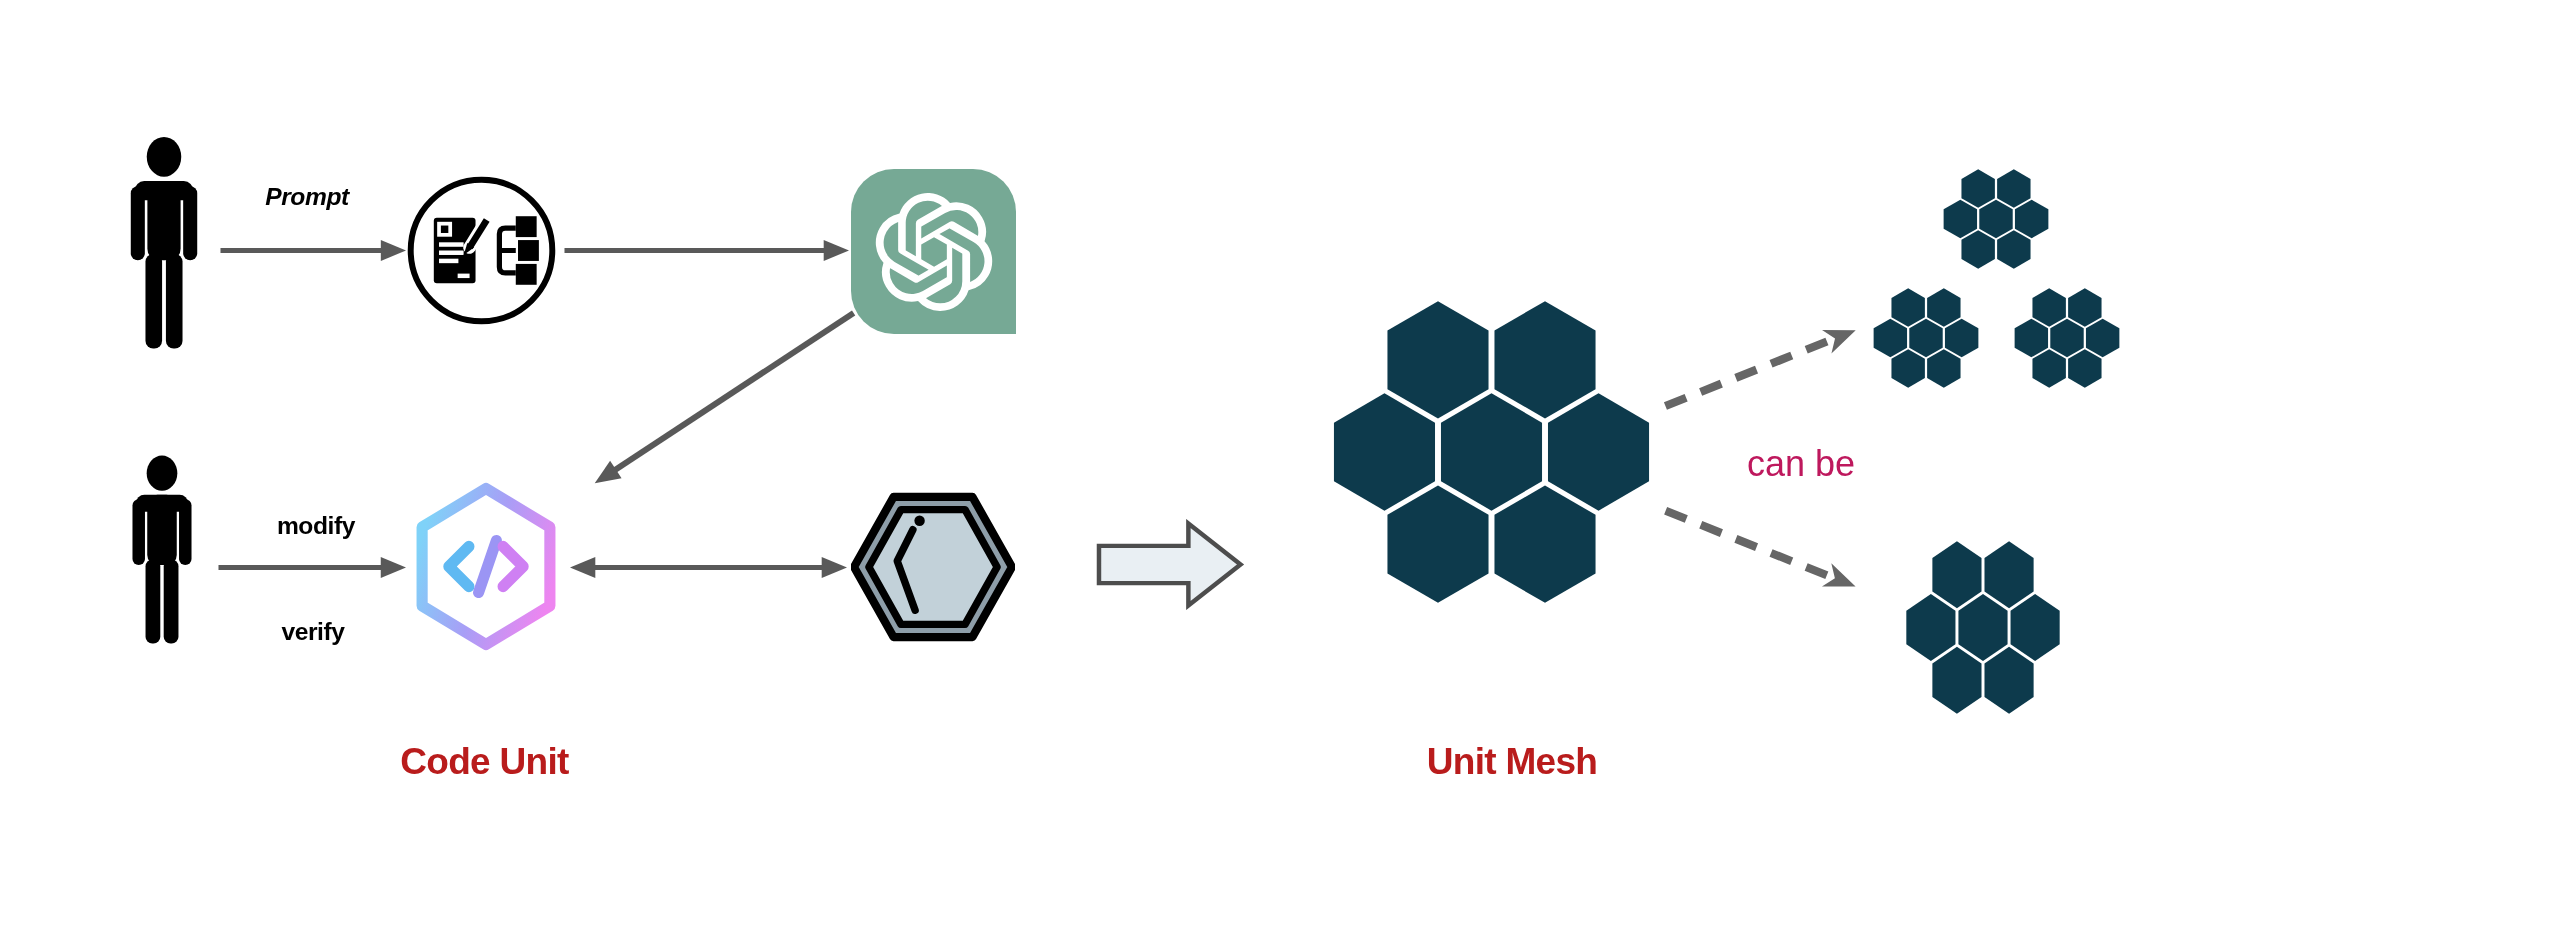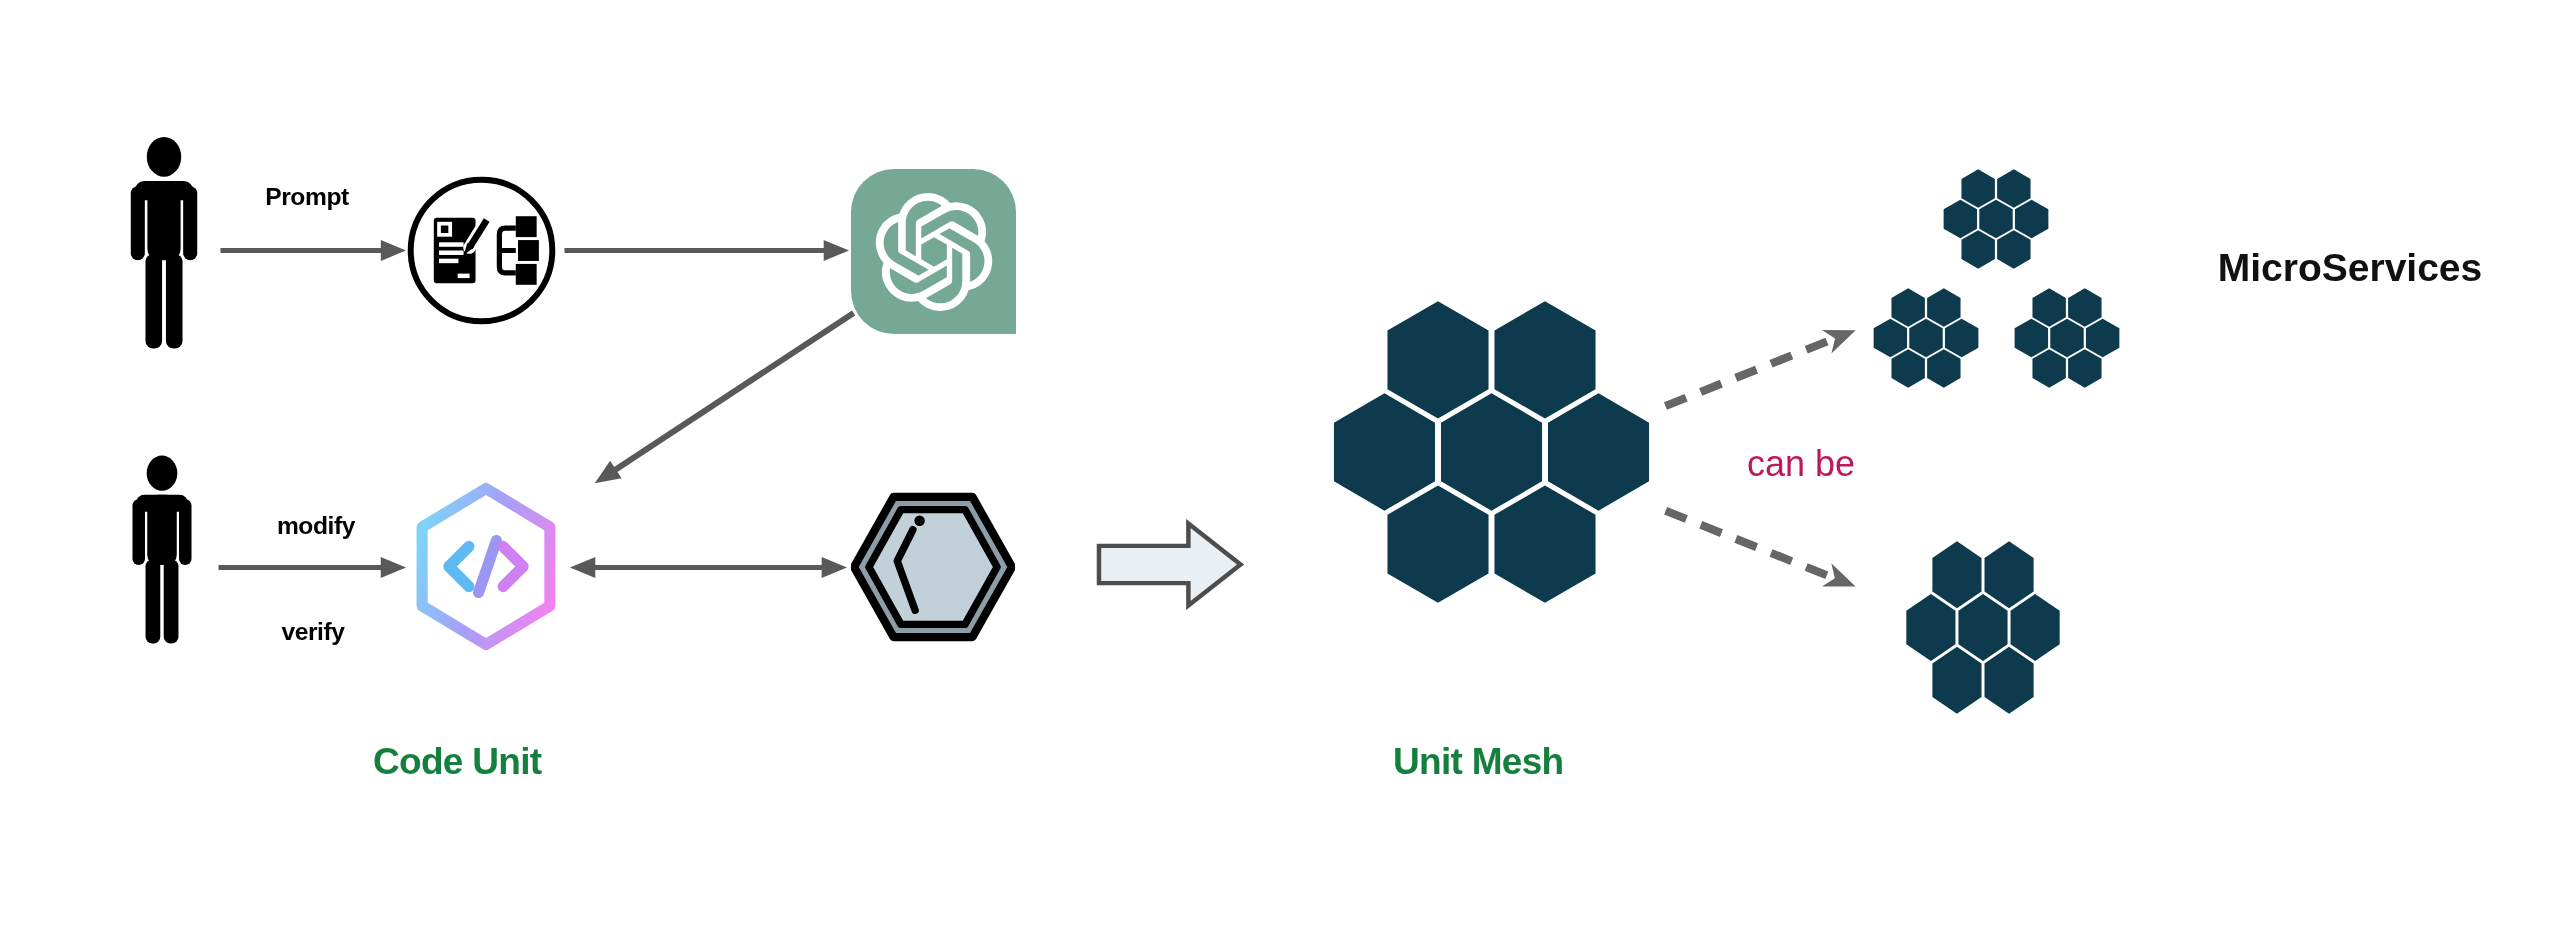--- a/index.html
+++ b/index.html
@@ -1,20 +1,20 @@
 <!DOCTYPE html>
 <html style="--hive: #0d3a4c; --openai: #76a995; --arrow: #595959; --dash: #666666; --blockfill: #e9eff3; --blockstroke: #4d4d4d; --svcouter: #8e9ea9; --svcinner: #c2d1d9; --cl: #5fb9f2; --cs: #9b95f4; --cr: #cf80f3;font-size:12px"><head>
 <meta charset="utf-8">
 <style>
   html,body{margin:0;padding:0;background:#ffffff;}
   .canvas{position:relative;width:2576px;height:933px;background:#ffffff;overflow:hidden;
           font-family:"Liberation Sans",sans-serif;}
   .abs{position:absolute;}
   .flow-label{font-weight:bold;font-size:24.6px;color:#000;text-align:center;letter-spacing:-0.4px;}
-  .caption{font-weight:bold;font-size:37px;color:#15803d;text-align:left;letter-spacing:-0.7px;}
+  .caption{font-weight:bold;font-size:37px;color:#b91c1c;text-align:center;letter-spacing:-0.7px;}
   .side-label{font-weight:600;font-size:39px;color:#111;text-align:center;letter-spacing:0px;}
   .canbe-label{font-weight:normal;font-size:36px;color:#be185d;text-align:center;}
   svg{display:block;}
   .openai-box{display:flex;align-items:center;justify-content:center;
               border-radius:43px 43px 0 43px;background:var(--openai,#76a995);}
 </style>
 </head>
 <body>
 
 <div class="canvas">
@@ -22,21 +22,21 @@
   <svg class="abs" style="left:118px;top:136px;" width="92" height="218" viewBox="0 0 72 170">
     <ellipse cx="36" cy="16" rx="13.5" ry="15.5" fill="#000"></ellipse>
     <rect x="13" y="35" width="46" height="15" rx="7.5" fill="#000"></rect>
     <rect x="23" y="35" width="26" height="62" rx="9" fill="#000"></rect>
     <rect x="10" y="39" width="11" height="58" rx="5.5" fill="#000"></rect>
     <rect x="51" y="39" width="11" height="58" rx="5.5" fill="#000"></rect>
     <rect x="21.5" y="92" width="13" height="74" rx="6" fill="#000"></rect>
     <rect x="37.5" y="92" width="13" height="74" rx="6" fill="#000"></rect>
   </svg>
 
-  <div class="abs flow-label" style="left:225px;top:183px;width:164px;">Prompt</div>
+  <div class="abs flow-label" style="left:225px;top:183px;width:164px;font-style:italic;">Prompt</div>
 
   <svg class="abs" style="left:219px;top:234px;" width="190" height="33" viewBox="0 0 256 44">
     <line x1="2" y1="22" x2="220" y2="22" style="stroke:var(--arrow);" stroke-width="7"></line>
     <polygon points="0,0 -34,-14 -34,14" transform="translate(252,22)" style="fill:var(--arrow);"></polygon>
   </svg>
 
   <svg class="abs" style="left:404px;top:173px;" width="155" height="155" viewBox="0 0 208 208">
     <circle cx="104" cy="104" r="95" fill="#fff" stroke="#000" stroke-width="8"></circle>
     <rect x="40" y="60" width="56" height="88" rx="4" fill="#000"></rect>
     <rect x="47" y="68" width="15" height="15" fill="#000" stroke="#fff" stroke-width="5"></rect>
@@ -162,21 +162,20 @@
   <svg class="abs" style="left:2012px;top:286px;" width="110" height="104" viewBox="0 0 148 140">
       <polygon points="50,3 72.5,16 72.5,42 50,55 27.5,42 27.5,16" fill="var(--hive)"></polygon>
       <polygon points="98,3 120.5,16 120.5,42 98,55 75.5,42 75.5,16" fill="var(--hive)"></polygon>
       <polygon points="26,44 48.5,57 48.5,83 26,96 3.5,83 3.5,57" fill="var(--hive)"></polygon>
       <polygon points="74,44 96.5,57 96.5,83 74,96 51.5,83 51.5,57" fill="var(--hive)"></polygon>
       <polygon points="122,44 144.5,57 144.5,83 122,96 99.5,83 99.5,57" fill="var(--hive)"></polygon>
       <polygon points="50,85 72.5,98 72.5,124 50,137 27.5,124 27.5,98" fill="var(--hive)"></polygon>
       <polygon points="98,85 120.5,98 120.5,124 98,137 75.5,124 75.5,98" fill="var(--hive)"></polygon>
     </svg>
 
-  <div class="abs side-label" style="left:2201px;top:246px;width:298px;">MicroServices</div>
 
   <svg class="abs" style="left:1904px;top:527px;" width="158" height="201" viewBox="0 0 212 270">
       <polygon points="71,19 104,41.5 104,86.5 71,109 38,86.5 38,41.5" fill="var(--hive)"></polygon>
       <polygon points="141,19 174,41.5 174,86.5 141,109 108,86.5 108,41.5" fill="var(--hive)"></polygon>
       <polygon points="36,90 69,112.5 69,157.5 36,180 3,157.5 3,112.5" fill="var(--hive)"></polygon>
       <polygon points="106,90 139,112.5 139,157.5 106,180 73,157.5 73,112.5" fill="var(--hive)"></polygon>
       <polygon points="176,90 209,112.5 209,157.5 176,180 143,157.5 143,112.5" fill="var(--hive)"></polygon>
       <polygon points="71,161 104,183.5 104,228.5 71,251 38,228.5 38,183.5" fill="var(--hive)"></polygon>
       <polygon points="141,161 174,183.5 174,228.5 141,251 108,228.5 108,183.5" fill="var(--hive)"></polygon>
     </svg>

